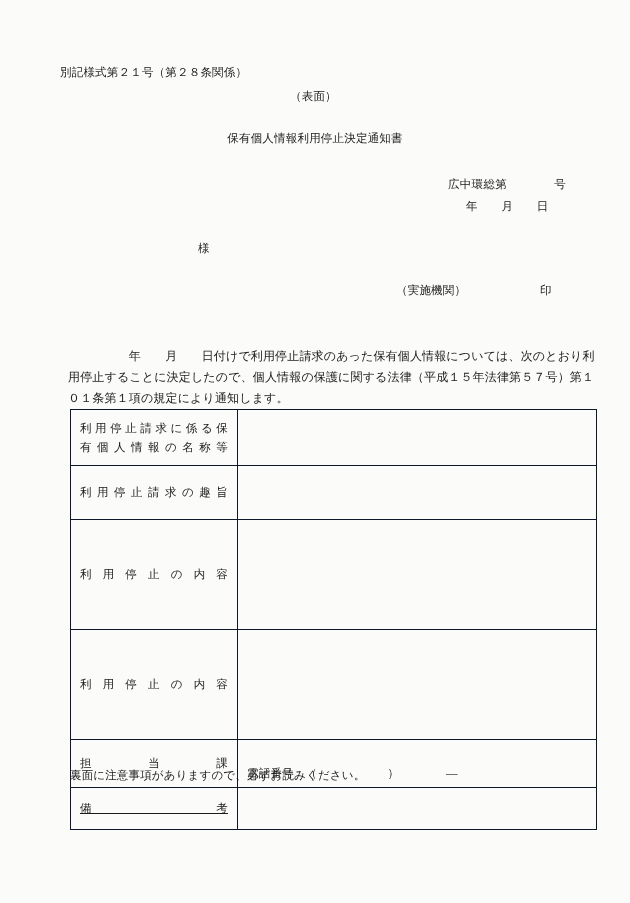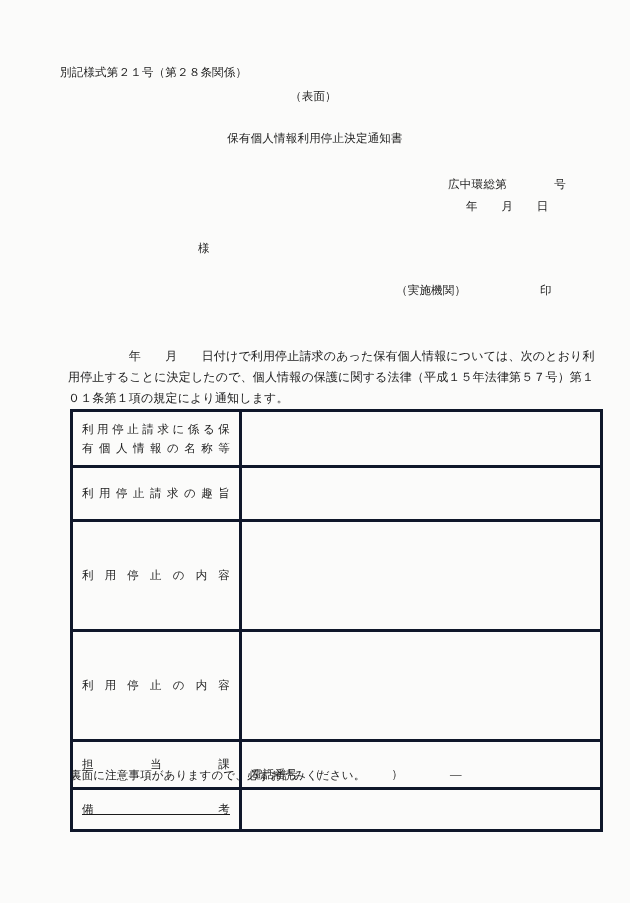--- a/index.html
+++ b/index.html
@@ -96,21 +96,21 @@
   
   .form-table {
     position: absolute;
     left: 70px;
     top: 409px;
     width: 490px;
     border-collapse: collapse;
     table-layout: fixed;
   }
   .form-table td {
-    border: 3px solid #0f172a;
+    border: 1px solid #0f172a;
     padding: 0;
     vertical-align: middle;
     font-size: 11.5px;
   }
   .form-table td.label {
     width: 148px;
     padding: 0 9px;
   }
   .form-table td.value {
     width: 340px;

